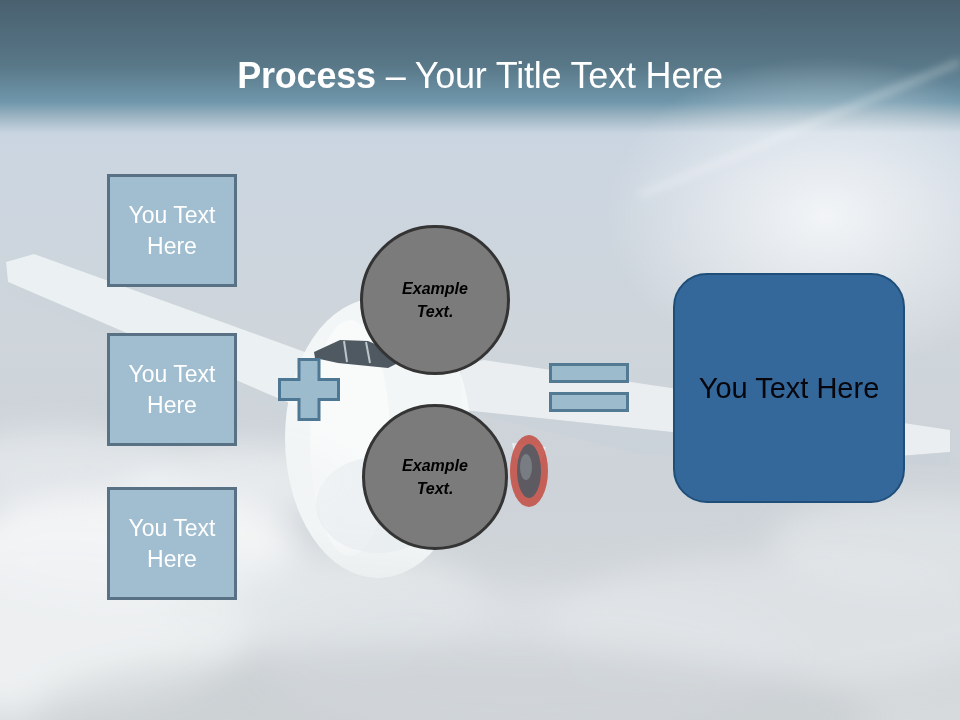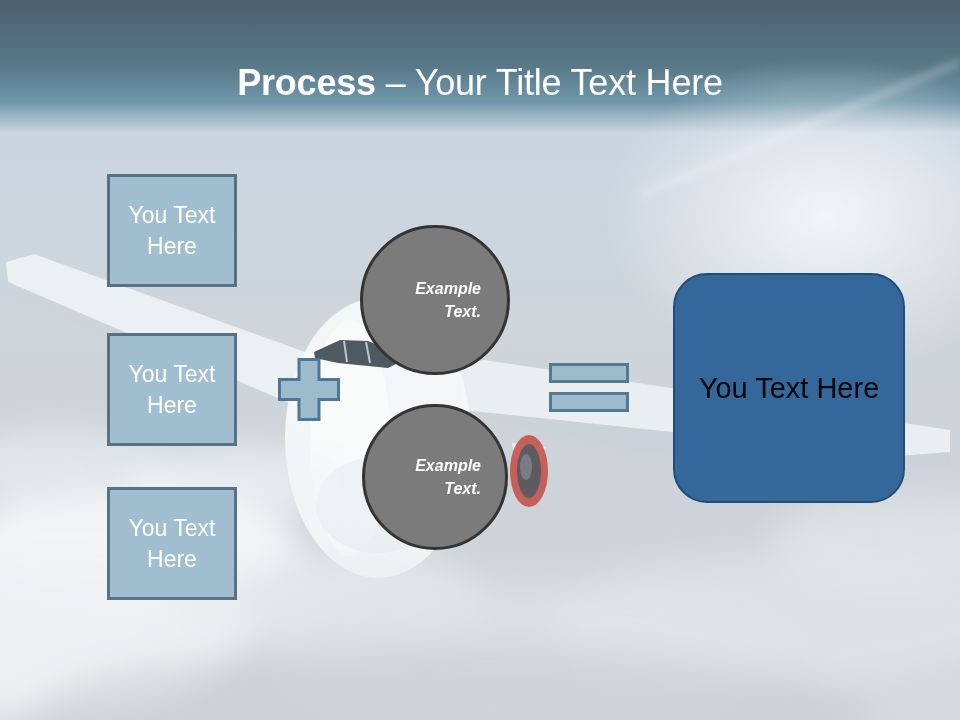--- a/index.html
+++ b/index.html
@@ -21,40 +21,40 @@
   .glow{
     position:absolute;left:0;top:0;width:960px;height:720px;
     background:radial-gradient(ellipse 320px 230px at 86% 30%,rgba(255,255,255,.75) 0%,rgba(255,255,255,0) 70%);
     pointer-events:none;
   }
   .photo{position:absolute;left:0;top:0;}
 
   .title{
     position:absolute;left:0;top:56px;width:960px;
     text-align:center;color:#ffffff;font-size:36px;line-height:40px;
-    letter-spacing:-0.2px;white-space:nowrap;margin-top:7px;
+    letter-spacing:-0.2px;white-space:nowrap;
   }
   .title .bold{font-weight:bold;}
 
   .pbox{
     position:absolute;left:107px;width:130px;height:113px;
     box-sizing:border-box;background:#a0bed0;border:3px solid #587185;
     display:flex;align-items:center;justify-content:center;text-align:center;
     color:#ffffff;font-size:23px;line-height:31px;
   }
   .pbox .lbl{width:110px;}
   .pbox1{top:174px;} .pbox2{top:333px;} .pbox3{top:487px;}
 
   .plus{position:absolute;left:278px;top:358px;}
 
   .circle{
     position:absolute;box-sizing:border-box;border-radius:50%;
     background:#7b7b7b;border:3px solid #343434;
-    display:flex;align-items:center;justify-content:center;text-align:right;
-    color:#ffffff;font-size:16px;line-height:23px;font-weight:bold;font-style:italic;
+    display:flex;align-items:center;justify-content:center;text-align:center;
+    color:#000000;font-size:16px;line-height:23px;font-weight:bold;font-style:italic;
   }
   .circle .lbl{width:92px;}
   .circle1{left:360px;top:225px;width:150px;height:150px;}
   .circle2{left:362px;top:404px;width:146px;height:146px;}
 
   .equals{position:absolute;left:549px;top:363px;}
   .equals .bar{
     box-sizing:border-box;width:80px;height:20px;
     background:#9cbccd;border:3px solid #527b93;
   }

